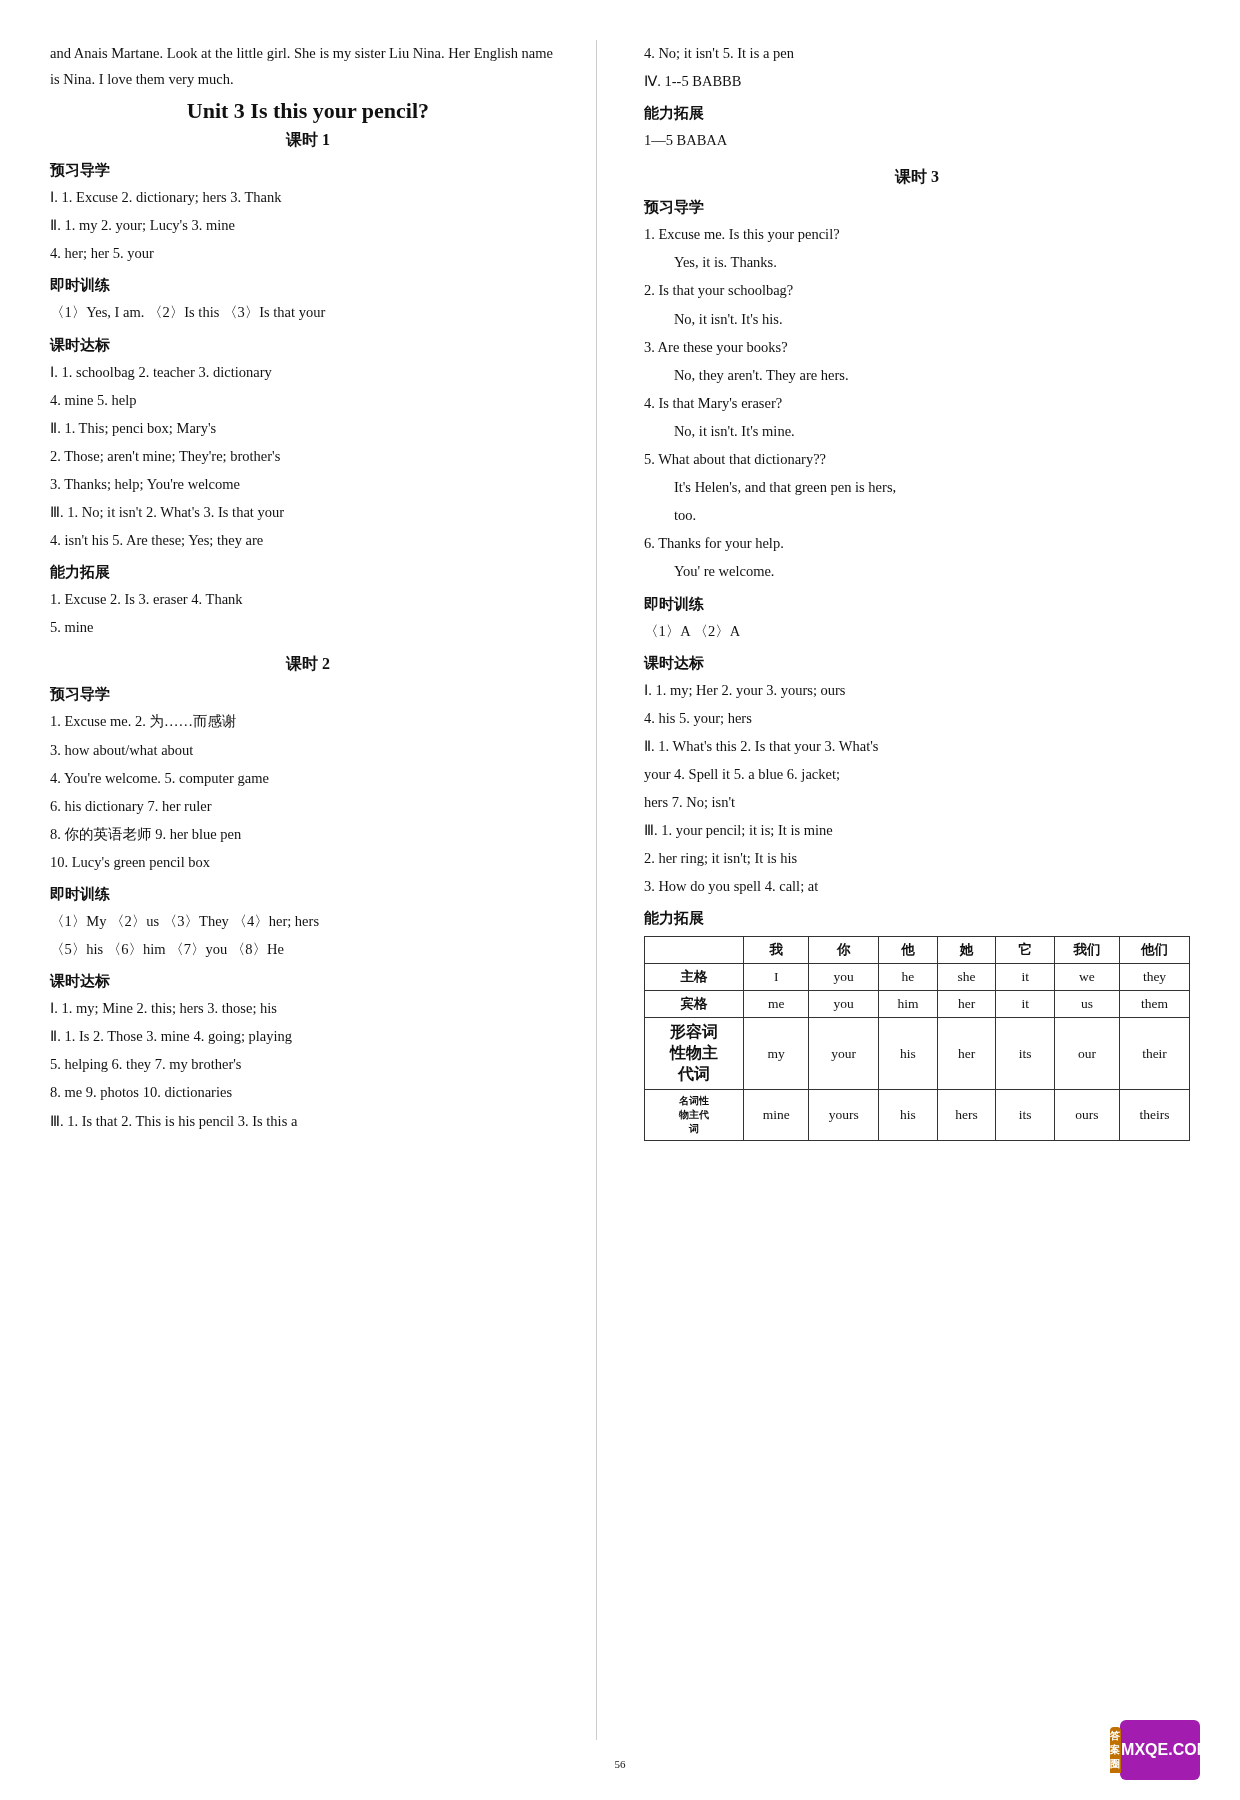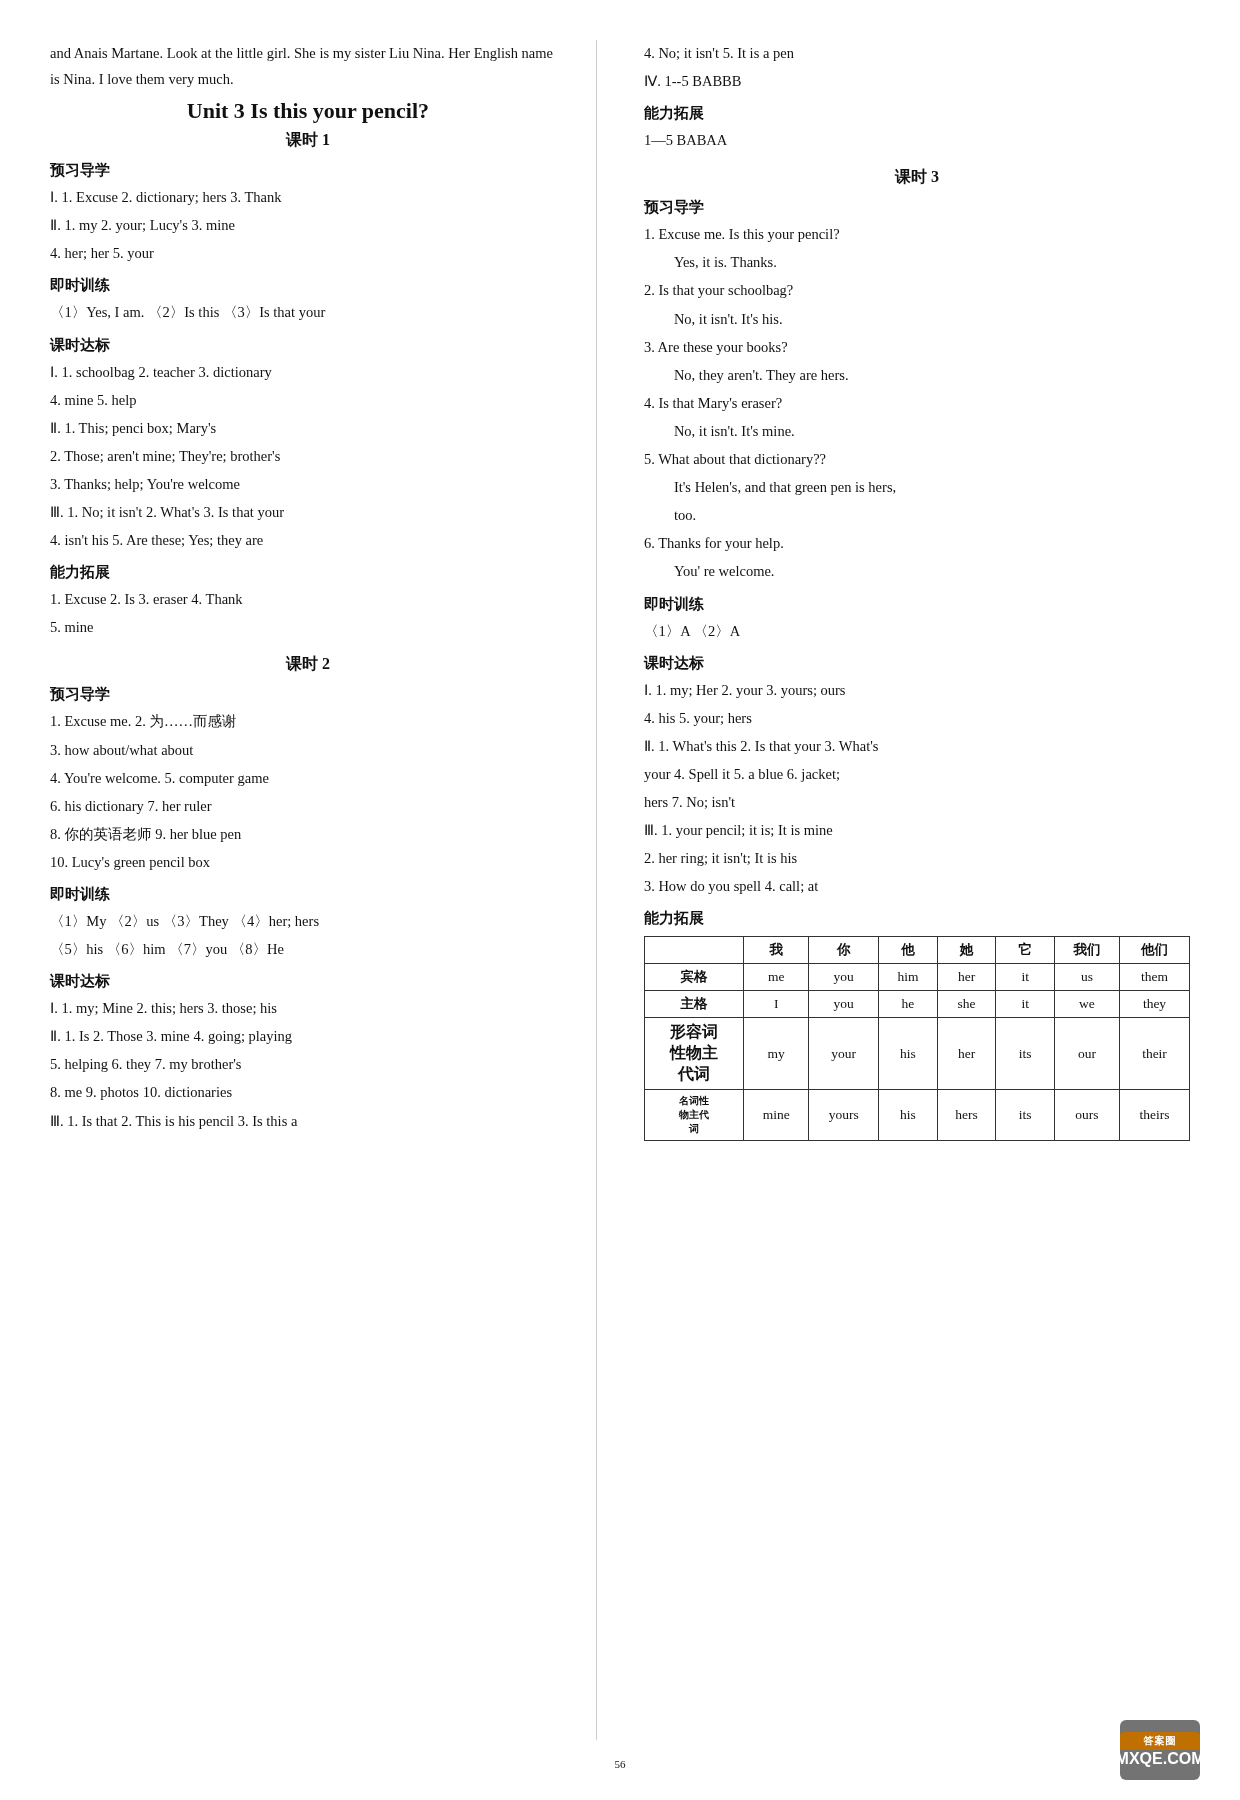--- a/index.html
+++ b/index.html
@@ -71,24 +71,23 @@
       left: 50%;
       transform: translateX(-50%);
       font-size: 11px;
     }
     .logo-badge {
       position: absolute;
       bottom: 20px;
       right: 40px;
       width: 80px;
       height: 60px;
-      background: #737373;
+      background: #a21caf;
       border-radius: 6px;
       display: flex;
-      flex-direction: column;
       align-items: center;
       justify-content: center;
       color: white;
       font-size: 11px;
       font-weight: bold;
       font-family: Arial, sans-serif;
     }
     .logo-top {
       font-size: 10px;
       letter-spacing: 1px;
@@ -252,38 +251,38 @@
           <th>你</th>
           <th>他</th>
           <th>她</th>
           <th>它</th>
           <th>我们</th>
           <th>他们</th>
         </tr>
       </thead>
       <tbody>
         <tr>
+          <td class="row-header">主格</td>
+          <td>I</td>
+          <td>you</td>
+          <td>he</td>
+          <td>she</td>
+          <td>it</td>
+          <td>we</td>
+          <td>they</td>
+        </tr>
+        <tr>
           <td class="row-header">宾格</td>
           <td>me</td>
           <td>you</td>
           <td>him</td>
           <td>her</td>
           <td>it</td>
           <td>us</td>
           <td>them</td>
-        </tr>
-        <tr>
-          <td class="row-header">主格</td>
-          <td>I</td>
-          <td>you</td>
-          <td>he</td>
-          <td>she</td>
-          <td>it</td>
-          <td>we</td>
-          <td>they</td>
         </tr>
         <tr>
           <td class="row-header" style="white-space:pre-line; font-size:16px;">形容词
 性物主
 代词</td>
           <td>my</td>
           <td>your</td>
           <td>his</td>
           <td>her</td>
           <td>its</td>

